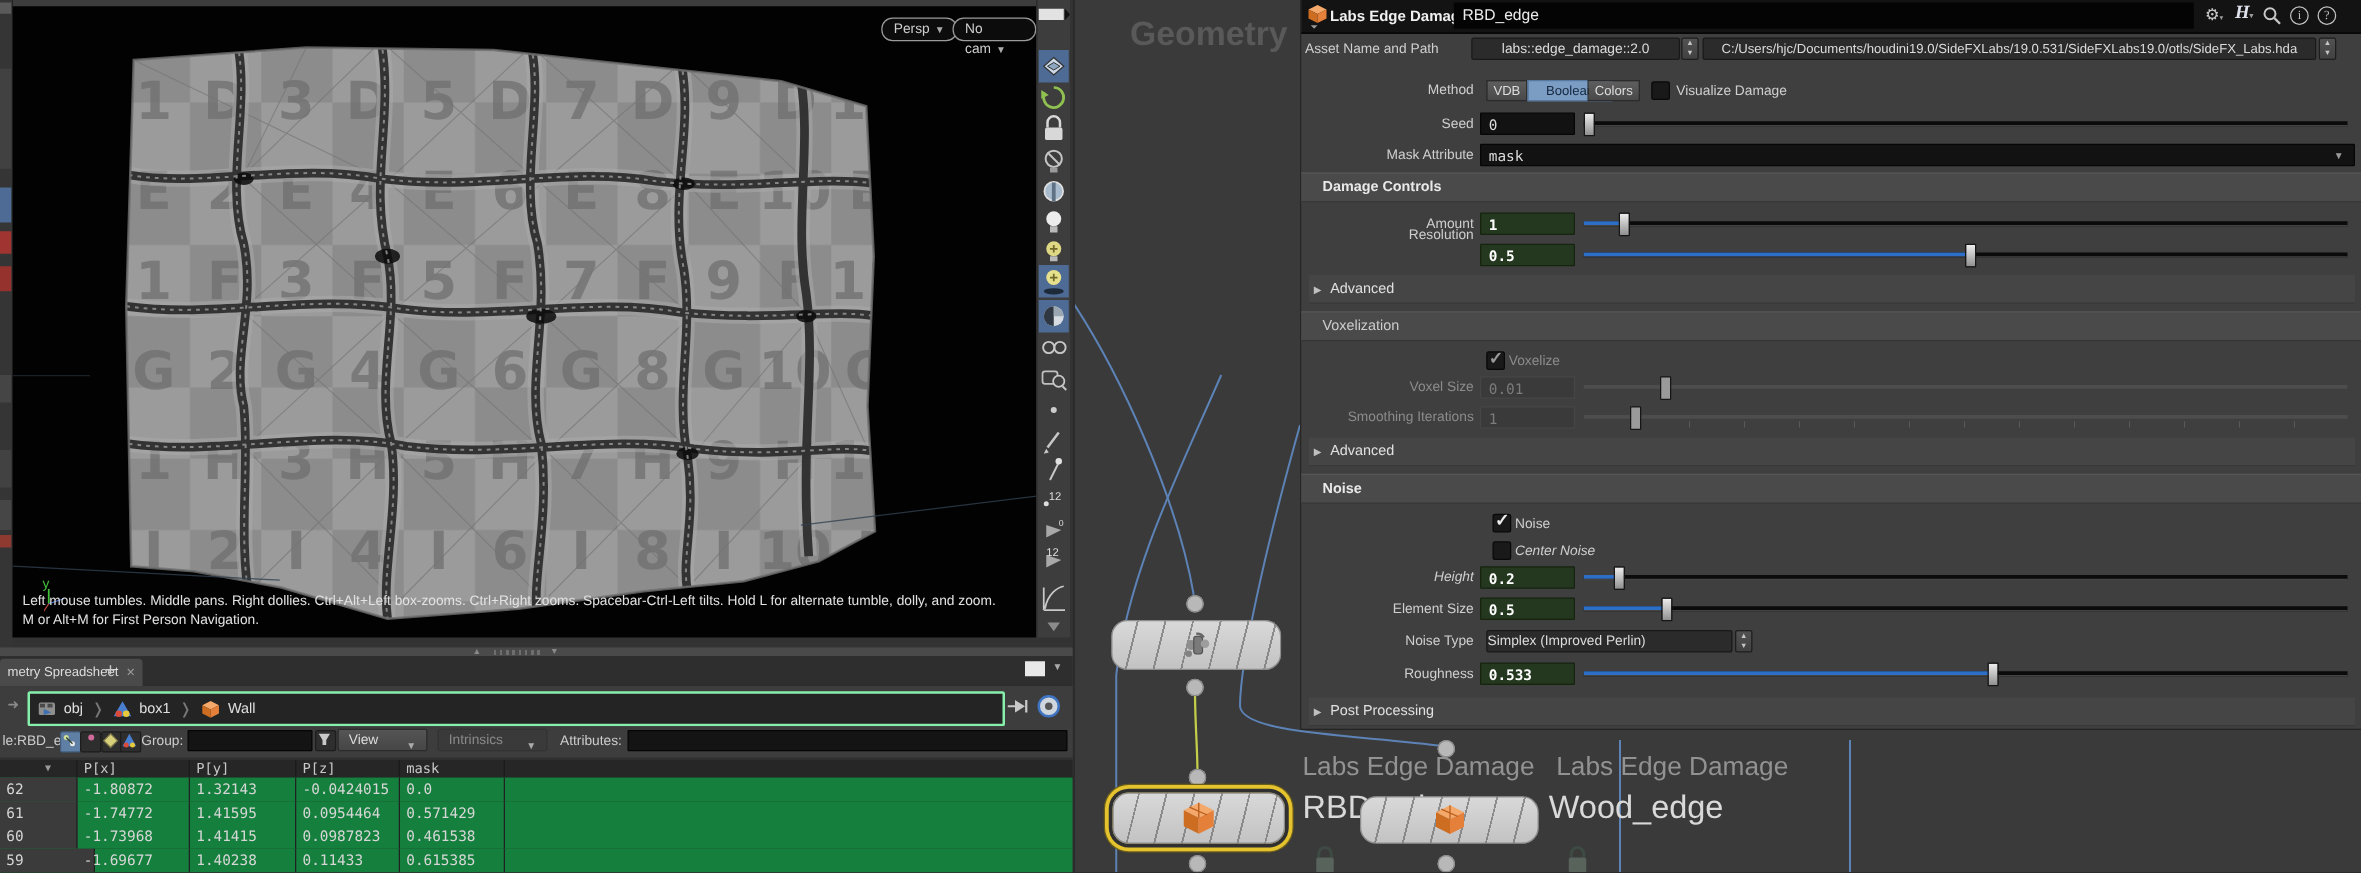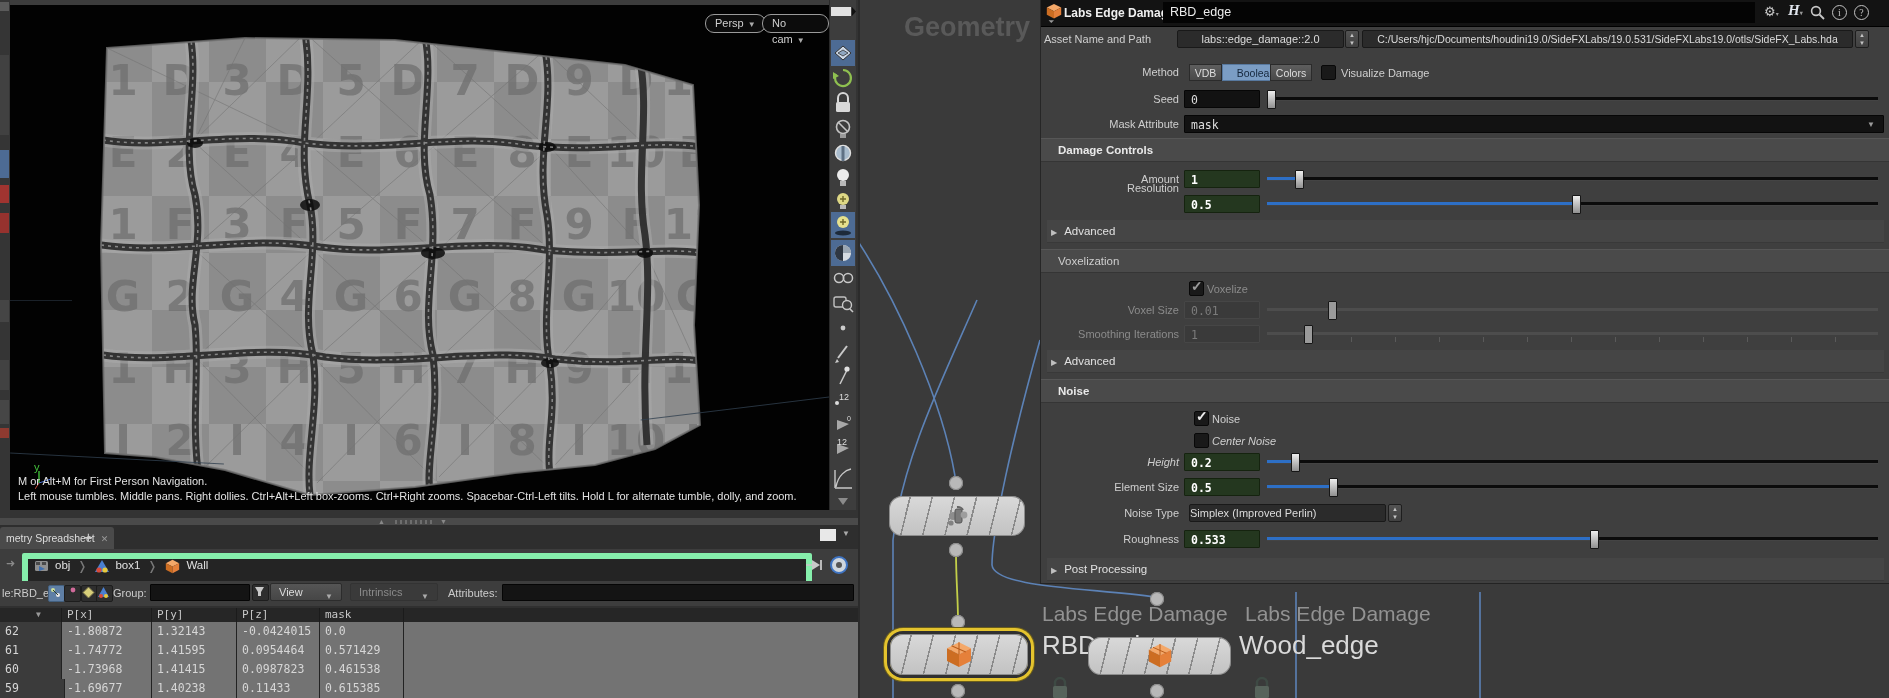--- a/index.html
+++ b/index.html
@@ -38,34 +38,34 @@
   .sheet{left:0;top:518px;width:858px;height:188px;background:#3d3d3d;z-index:5;}
   .divider{left:0;top:0;width:100%;height:7px;background:#4a4a4a;border-bottom:1px solid #2e2e2e;}
   .grip{left:395px;top:2px;width:38px;height:4px;
         background:repeating-linear-gradient(90deg,#6e6e6e 0 2px,transparent 2px 5px);}
   .tabbar{left:0;top:7px;width:100%;height:24px;background:#2e2e2e;}
   .tab{left:0;top:2px;height:22px;background:#4a4a4a;border-radius:3px 3px 0 0;color:#ddd;
        font-size:10.5px;line-height:22px;padding:0 6px;}
   .tab .x{color:#999;font-size:9px;margin-left:6px;}
   .plus{left:84px;top:3px;font-size:15px;color:#ccc;}
   .crumbrow{left:0;top:31px;width:100%;height:32px;background:#3d3d3d;}
-  .crumb{left:22px;top:4px;width:778px;height:24px;background:#242424;border:6px solid #86efac;
-         border-radius:2px;display:flex;font-size:11.5px;color:#e0e0e0;}
+  .crumb{left:22px;top:4px;width:778px;height:24px;background:#242424;border:2px solid #86efac;
+         border-radius:2px;display:flex;align-items:center;font-size:11.5px;color:#e0e0e0;}
   .chev{color:#787878;font-size:12px;margin:0 7px;}
   .filterrow{left:0;top:63px;width:100%;height:25px;background:#3d3d3d;font-size:11px;}
   .sbtn{position:absolute;top:4px;width:15px;height:15px;background:#2e2e2e;border:1px solid #1d1d1d;border-radius:2px;}
   .inp{position:absolute;background:#141414;border:1px solid #050505;height:15px;border-radius:1px;}
   .ddbtn{position:absolute;top:2px;height:18px;background:linear-gradient(#555,#464646);
          border:1px solid #2c2c2c;border-radius:2px;font-size:11px;color:#ddd;line-height:17px;padding:0 8px;box-sizing:border-box;}
   .ddbtn .caret{float:right;font-size:8px;color:#aaa;margin-left:10px;margin-top:4px;}
   .ddbtn.dis{background:#3a3a3a;color:#8a8a8a;border-color:#333;}
   .tbl{left:0;top:88px;width:100%;height:100px;background:#303030;font-family:"DejaVu Sans Mono",monospace;}
   .thead{left:0;top:2px;width:100%;height:14px;background:#262626;border-bottom:1px solid #1b1b1b;
          font-size:11px;color:#c8c8c8;}
-  .trow{position:absolute;left:0;width:100%;height:19px;background:#737373;border-bottom:1px solid #2a2a2a;
+  .trow{position:absolute;left:0;width:100%;height:19px;background:#15803d;border-bottom:1px solid #2a2a2a;
         font-size:11.5px;color:#d6d6d6;}
   .td{position:absolute;top:0;height:100%;line-height:19px;padding-left:5px;box-sizing:border-box;border-right:1px solid #222;}
   .td.num{background:#3b3b3b;}
   .th{position:absolute;top:0;height:100%;line-height:14px;padding-left:5px;box-sizing:border-box;border-right:1px solid #1b1b1b;}
   
   .params{left:1040px;top:0;width:849px;height:583px;background:#3f3f3f;z-index:10;
           border-left:1px solid #262626;border-bottom:1px solid #232323;font-size:11px;}
   .ptitle{left:0;top:0;width:100%;height:26px;background:#131313;border-bottom:1px solid #000;}
   .ptitle .tname{left:23px;top:6px;font-size:12px;font-weight:bold;color:#f0f0f0;}
   .namefield{left:122px;top:2px;width:592px;height:21px;background:#040404;color:#ececec;
@@ -303,22 +303,22 @@
     <div class="abs axis-y">
       <span>y</span>
       <svg width="20" height="22" style="position:absolute;left:1px;top:10px;">
           <line x1="4" y1="0" x2="4" y2="12" stroke="#44c13c" stroke-width="1.4"></line>
           <line x1="4" y1="12" x2="16" y2="8" stroke="#4a6fd0" stroke-width="1"></line>
           <line x1="4" y1="12" x2="0" y2="18" stroke="#c04a3c" stroke-width="1"></line>
         </svg>
     </div>
 
     <div class="abs vp-help">
+      <div>Left mouse tumbles. Middle pans. Right dollies. Ctrl+Alt+Left box-zooms. Ctrl+Right zooms. Spacebar-Ctrl-Left tilts. Hold L for alternate tumble, dolly, and zoom.</div>
       <div>M or Alt+M for First Person Navigation.</div>
-      <div>Left mouse tumbles. Middle pans. Right dollies. Ctrl+Alt+Left box-zooms. Ctrl+Right zooms. Spacebar-Ctrl-Left tilts. Hold L for alternate tumble, dolly, and zoom.</div>
     </div>
   </div>
 
   <div class="abs vp-toolbar">
     <svg width="26" height="510">
       <g>
           <rect x="1" y="7" width="20" height="9" fill="#e2e2e2"></rect>
           <path d="M22,7 L26,11.5 L22,16 Z" fill="#111"></path>
         </g>
       <g>
@@ -586,21 +586,21 @@
         <div class="td" style="left:320px;width:84px;">0.571429</div>
       </div>
       <div class="trow" style="top:54px;">
         <div class="td num" style="left:0;width:62px;">60</div>
         <div class="td" style="left:62px;width:90px;">-1.73968</div>
         <div class="td" style="left:152px;width:85px;">1.41415</div>
         <div class="td" style="left:237px;width:83px;">0.0987823</div>
         <div class="td" style="left:320px;width:84px;">0.461538</div>
       </div>
       <div class="trow" style="top:73px;">
-        <div class="td num" style="left:0;width:65px;">59</div>
+        <div class="td num" style="left:0;width:76px;">59</div>
         <div class="td" style="left:62px;width:90px;">-1.69677</div>
         <div class="td" style="left:152px;width:85px;">1.40238</div>
         <div class="td" style="left:237px;width:83px;">0.11433</div>
         <div class="td" style="left:320px;width:84px;">0.615385</div>
       </div>
       <div class="trow" style="top:92px;">
         <div class="td num" style="left:0;width:62px;">58</div>
         <div class="td" style="left:62px;width:90px;">-1.68465</div>
         <div class="td" style="left:152px;width:85px;">1.39438</div>
         <div class="td" style="left:237px;width:83px;">0.113852</div>

